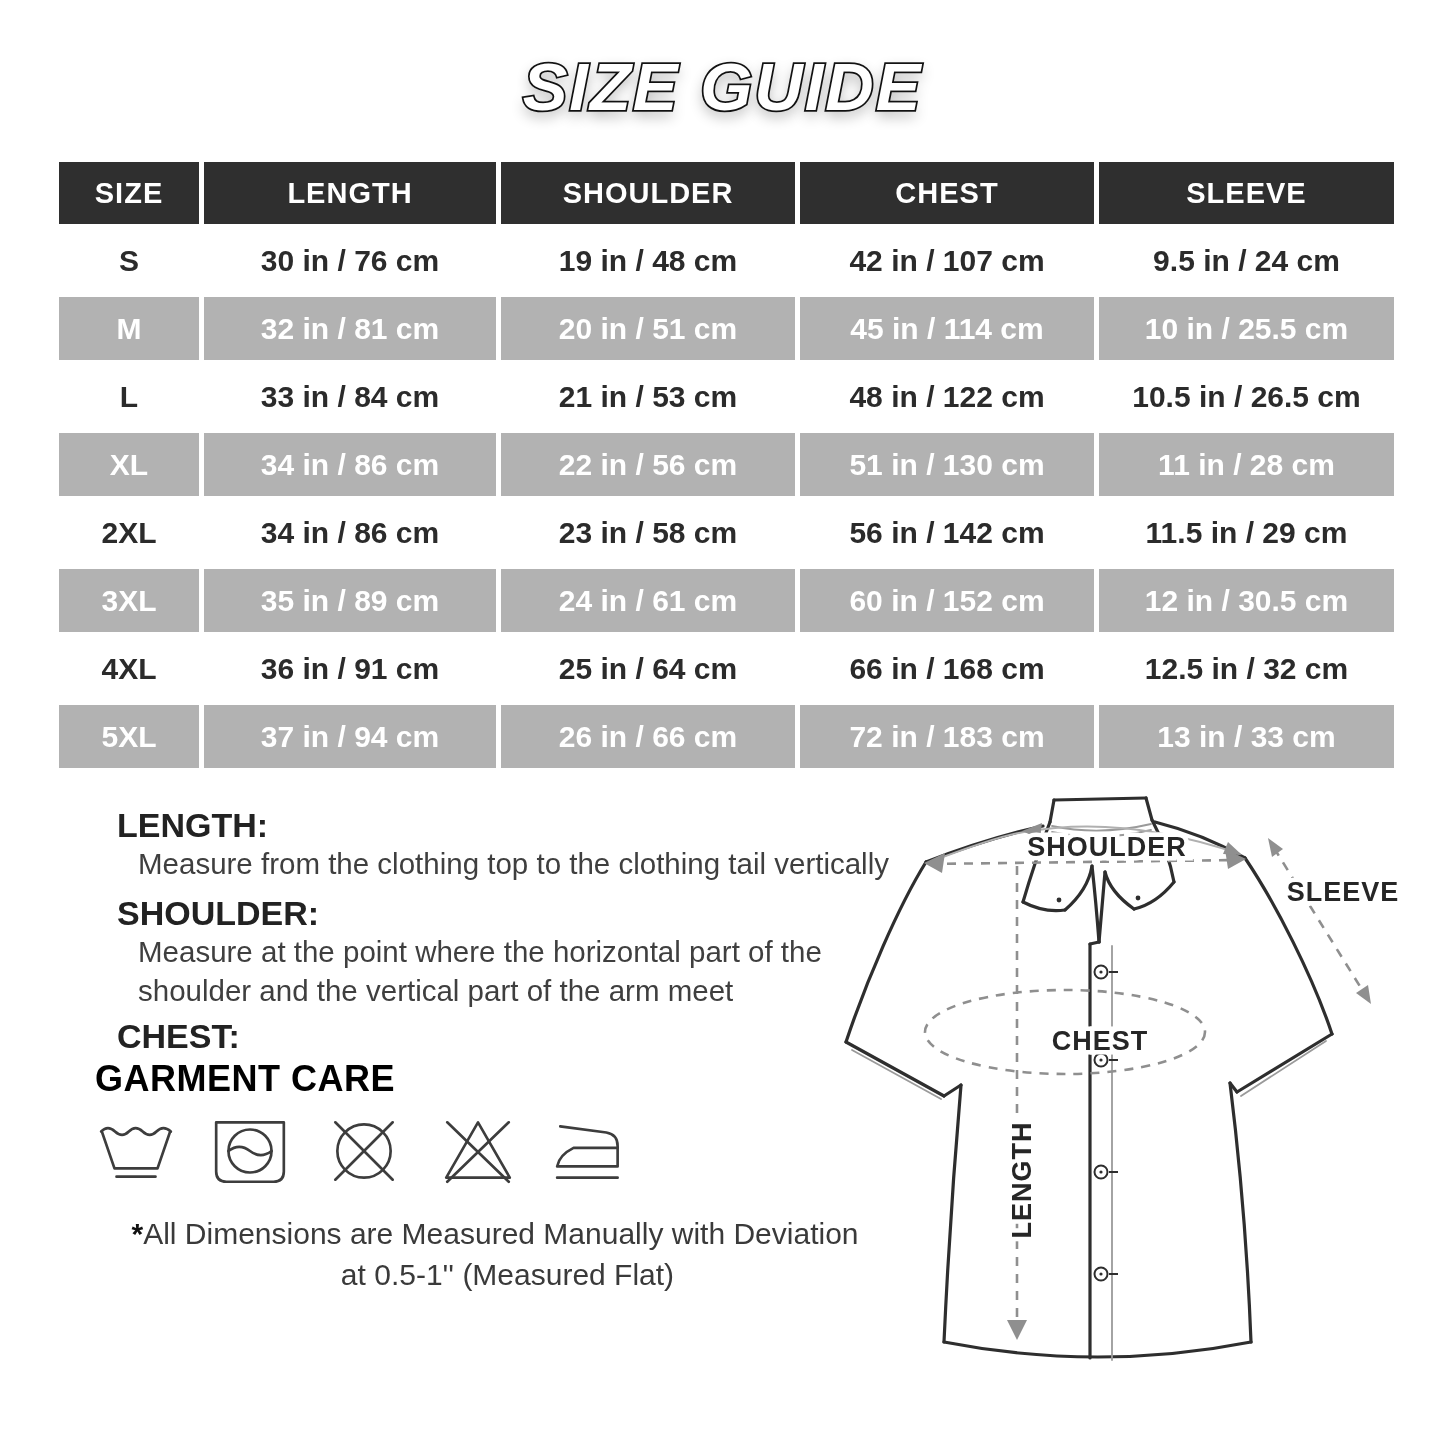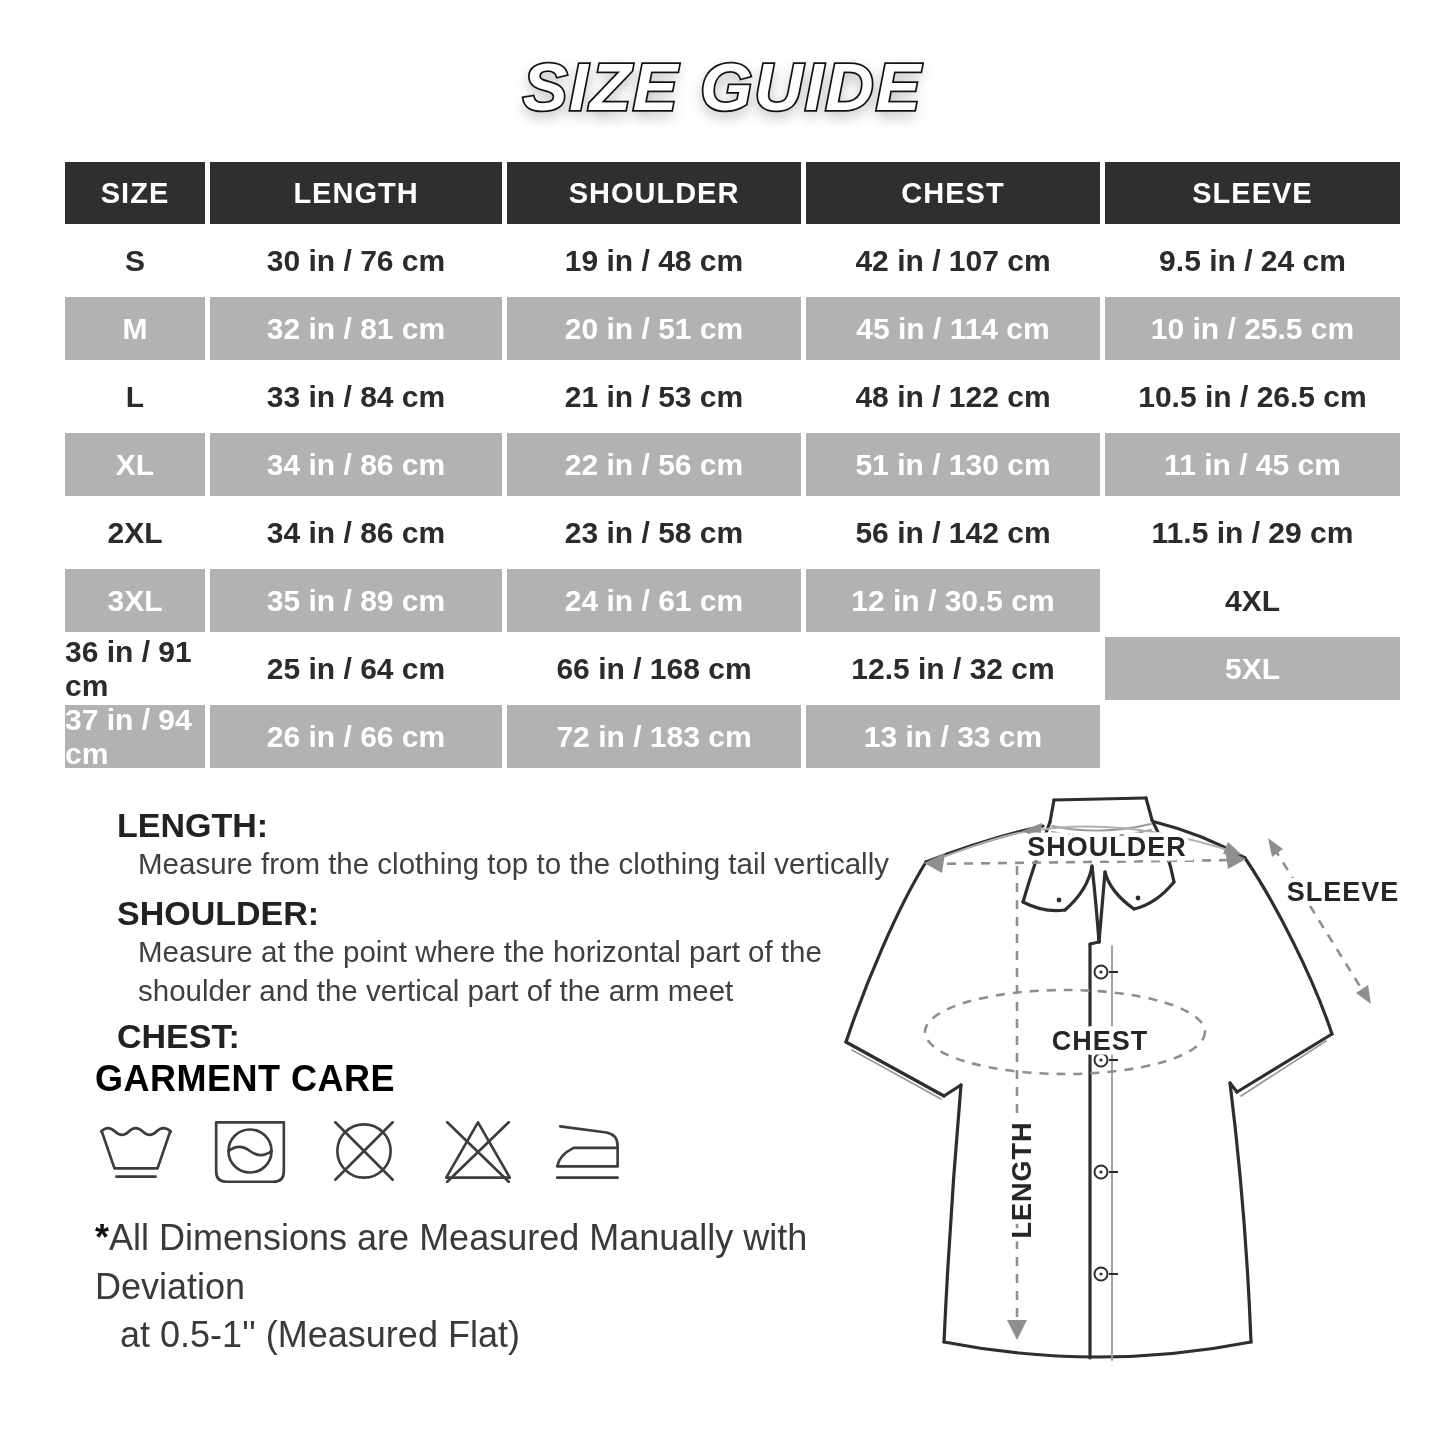--- a/index.html
+++ b/index.html
@@ -6,38 +6,38 @@
   #page{position:relative;width:1445px;height:1445px;background:#ffffff;overflow:hidden;
         font-family:"Liberation Sans",sans-serif;}
 
   
   #title{position:absolute;left:0;top:48px;width:1445px;text-align:center;
          font-size:67px;font-weight:bold;font-style:italic;letter-spacing:2px;
          color:#ffffff;-webkit-text-stroke:3.5px #141414;paint-order:stroke fill;
          text-shadow:0 6px 14px rgba(0,0,0,0.30);}
 
   
-  #size-table{position:absolute;left:65px;top:162px;width:1335px;
+  #size-table{position:absolute;left:59px;top:162px;width:1335px;
               display:grid;grid-template-columns:140px 292px 294px 294px 1fr;
               column-gap:5px;row-gap:5px;}
   .th{background:#2f2f2f;color:#ffffff;height:62px;display:flex;align-items:center;
       justify-content:center;font-size:29px;font-weight:bold;letter-spacing:1px;}
   .td{height:63px;display:flex;align-items:center;justify-content:center;
       font-size:30px;font-weight:bold;color:#2b2b2b;background:#ffffff;}
   .td.gray{background:#b2b2b2;color:#ffffff;}
 
   
   #info{position:absolute;left:95px;top:806px;width:800px;color:#3d3d3d;}
   .term{font-size:34px;font-weight:bold;color:#222;line-height:1.15;margin-left:22px;}
   .dtext{font-size:29.5px;line-height:1.32;white-space:pre-line;color:#3f3f3f;margin-left:43px;}
   .mt1{margin-top:10px;} .mt2{margin-top:6px;}
   #care-heading{font-size:36px;font-weight:bold;color:#000000;margin-top:2px;letter-spacing:0.5px;}
   #care-icons{display:flex;gap:32px;margin-top:10px;align-items:center;}
   #care-icons svg{display:block;}
-  #note{margin-top:22px;font-size:36px;line-height:1.35;color:#3a3a3a;}
+  #note{margin-top:22px;font-size:30px;line-height:1.35;color:#3a3a3a;text-align:center;}
   #note .star{font-weight:bold;color:#111;}
   #note .l2{padding-left:25px;}
 
   
   #shirt{position:absolute;left:838px;top:782px;}
   .lbl{font-family:"Liberation Sans",sans-serif;font-size:27px;font-weight:bold;
        fill:#262626;stroke:#ffffff;stroke-width:9px;paint-order:stroke;letter-spacing:1px;}
 </style>
 </head>
 <body>
@@ -63,29 +63,30 @@
       <div class="td gray">10 in / 25.5 cm</div>
       <div class="td">L</div>
       <div class="td">33 in / 84 cm</div>
       <div class="td">21 in / 53 cm</div>
       <div class="td">48 in / 122 cm</div>
       <div class="td">10.5 in / 26.5 cm</div>
       <div class="td gray">XL</div>
       <div class="td gray">34 in / 86 cm</div>
       <div class="td gray">22 in / 56 cm</div>
       <div class="td gray">51 in / 130 cm</div>
-      <div class="td gray">11 in / 45 cm</div>
+      <div class="td gray">11 in / 28 cm</div>
       <div class="td">2XL</div>
       <div class="td">34 in / 86 cm</div>
       <div class="td">23 in / 58 cm</div>
       <div class="td">56 in / 142 cm</div>
       <div class="td">11.5 in / 29 cm</div>
       <div class="td gray">3XL</div>
       <div class="td gray">35 in / 89 cm</div>
       <div class="td gray">24 in / 61 cm</div>
+      <div class="td gray">60 in / 152 cm</div>
       <div class="td gray">12 in / 30.5 cm</div>
       <div class="td">4XL</div>
       <div class="td">36 in / 91 cm</div>
       <div class="td">25 in / 64 cm</div>
       <div class="td">66 in / 168 cm</div>
       <div class="td">12.5 in / 32 cm</div>
       <div class="td gray">5XL</div>
       <div class="td gray">37 in / 94 cm</div>
       <div class="td gray">26 in / 66 cm</div>
       <div class="td gray">72 in / 183 cm</div>

